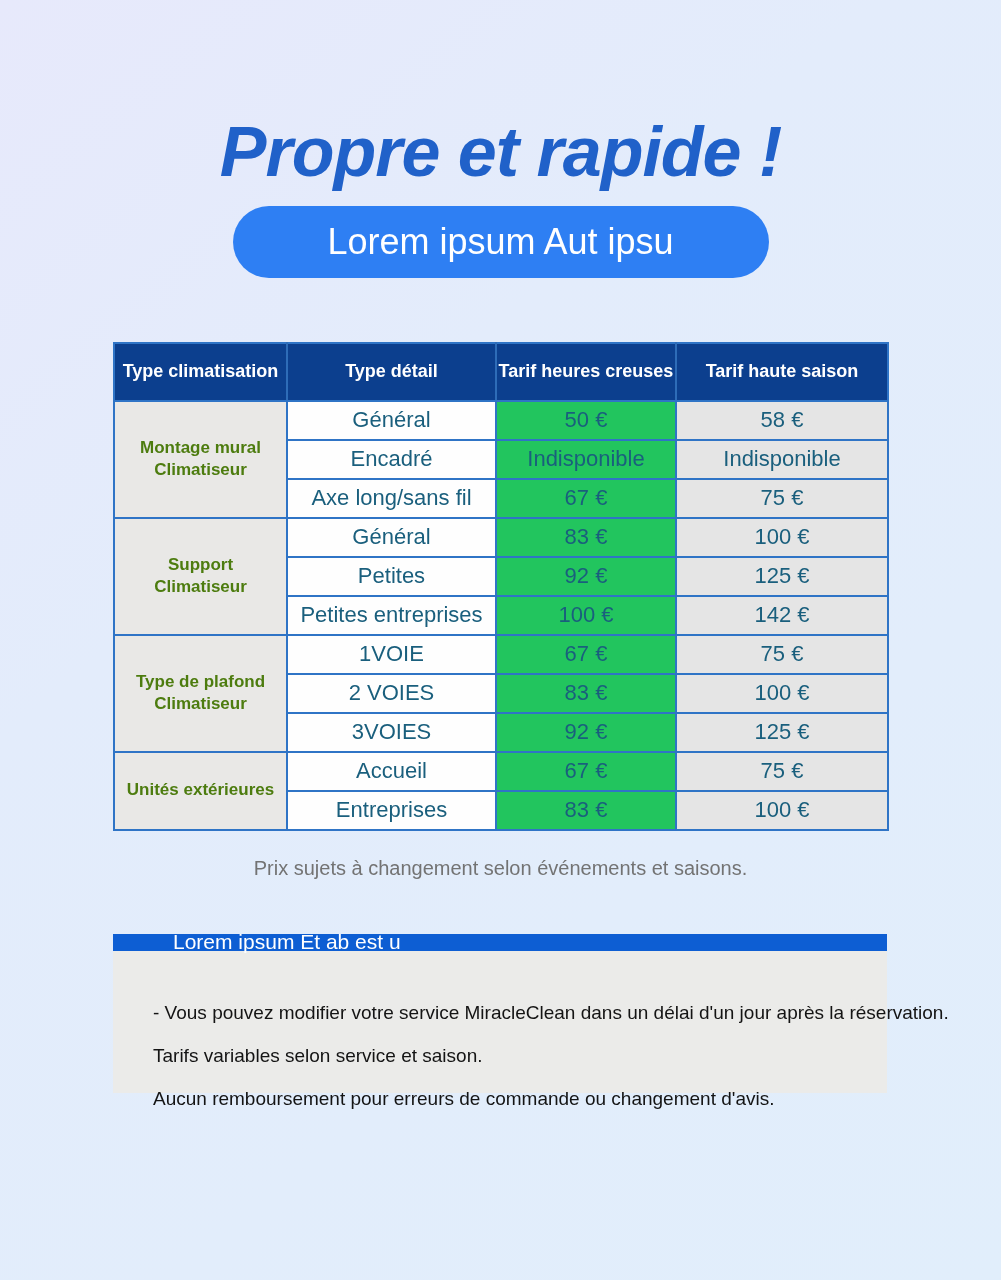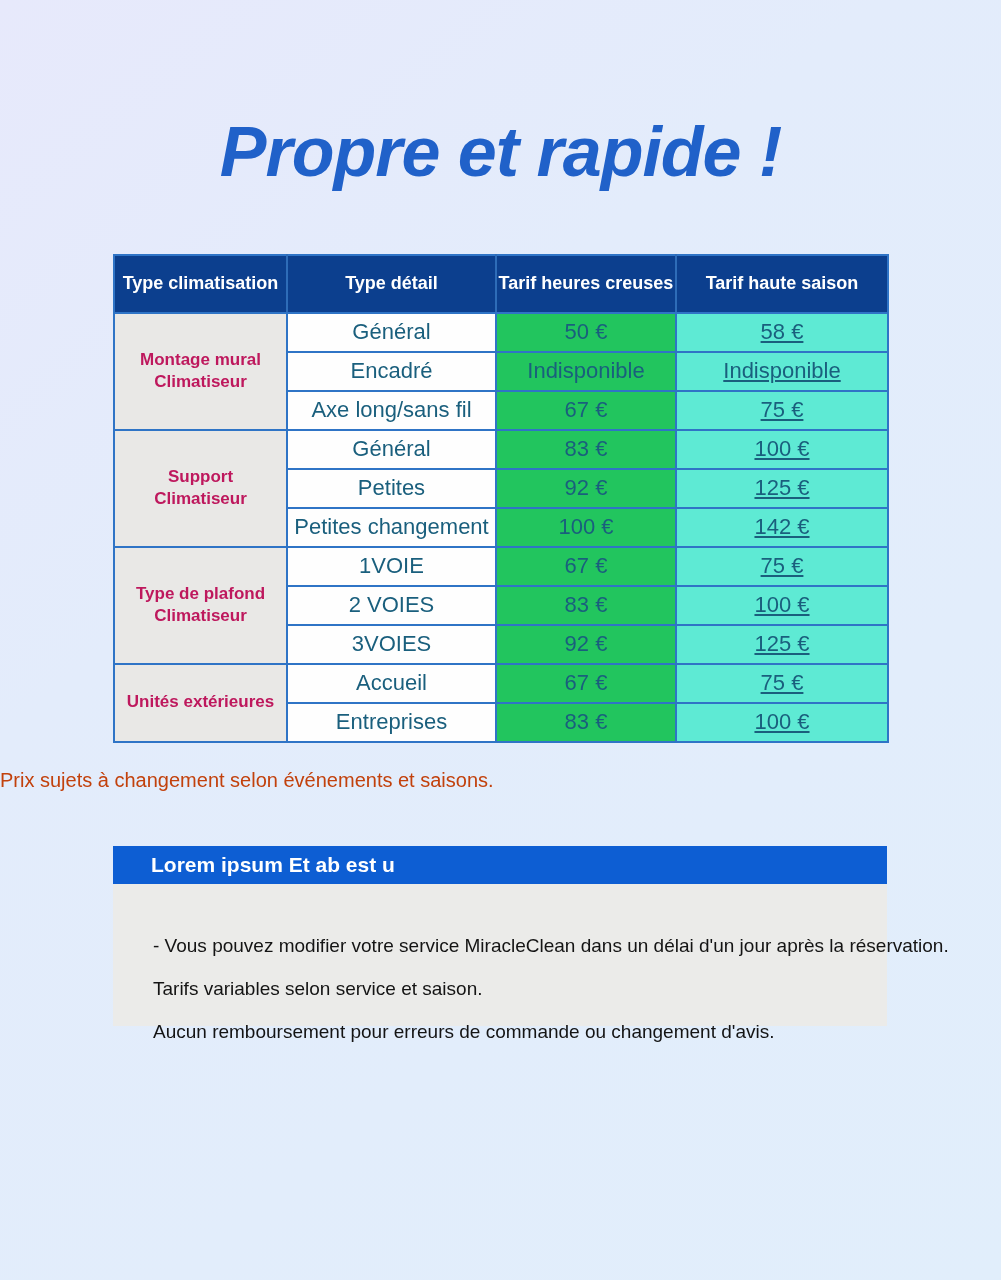--- a/index.html
+++ b/index.html
@@ -70,49 +70,49 @@
   table.pricing td {
     height: 37px;
     border: 2px solid #2f74c6;
     text-align: center;
     vertical-align: middle;
     padding: 0;
     margin-left: 36px;
   }
   td.group {
     background: #e9e8e6;
-    color: #be185d;
+    color: #4d7c0f;
     font-size: 17px;
     font-weight: 700;
     line-height: 1.3;
     white-space: pre-line;
   }
   td.detail   { background: #fefefe; color: #1a5f7d; font-size: 22px; }
   td.offpeak  { background: #22c55e; color: #1a5f7d; font-size: 22px; }
-  td.high     { background: #5eead4; color: #1a5f7d; font-size: 22px; text-decoration: underline; }
+  td.high     { background: #e5e5e5; color: #1a5f7d; font-size: 22px; }
 
   .disclaimer {
     margin-top: 26px;
-    text-align: left;
+    text-align: center;
     font-size: 20px;
-    color: #c2410c;
+    color: #737373;
   }
 
   
   .info { width: 774px; margin: 54px 0 0 113px; }
   .banner {
-    height: 38px;
+    height: 17px;
     background: #0d5ed3;
     color: #ffffff;
     display: flex;
     align-items: center;
-    padding-left: 38px;
+    padding-left: 60px;
     box-sizing: border-box;
     font-size: 21px;
-    font-weight: 700;
+    font-weight: 400;
   }
   .notes {
     background: #ebebe9;
     height: 142px;
     box-sizing: border-box;
     padding: 52px 0 0 40px;
   }
   .notes p {
     margin: 0 0 24px 0;
     font-size: 19px;
@@ -121,20 +121,23 @@
     white-space: nowrap; 
   }
 </style>
 </head>
 <body>
 
 <div class="poster">
 
   <h1 class="title">Propre et rapide !</h1>
 
+  <div class="pill">
+    <span>Lorem ipsum Aut ipsu</span>
+  </div>
 
   <table class="pricing">
     <colgroup>
         <col class="c1">
         <col class="c2">
         <col class="c3">
         <col class="c4">
       </colgroup>
     <thead>
       <tr>
@@ -170,21 +173,21 @@
         <td class="detail">Général</td>
         <td class="offpeak">83 €</td>
         <td class="high">100 €</td>
       </tr>
       <tr>
         <td class="detail">Petites</td>
         <td class="offpeak">92 €</td>
         <td class="high">125 €</td>
       </tr>
       <tr>
-        <td class="detail">Petites changement</td>
+        <td class="detail">Petites entreprises</td>
         <td class="offpeak">100 €</td>
         <td class="high">142 €</td>
       </tr>
 
       <tr>
         <td class="group" rowspan="3">Type de plafond
 Climatiseur</td>
         <td class="detail">1VOIE</td>
         <td class="offpeak">67 €</td>
         <td class="high">75 €</td>

